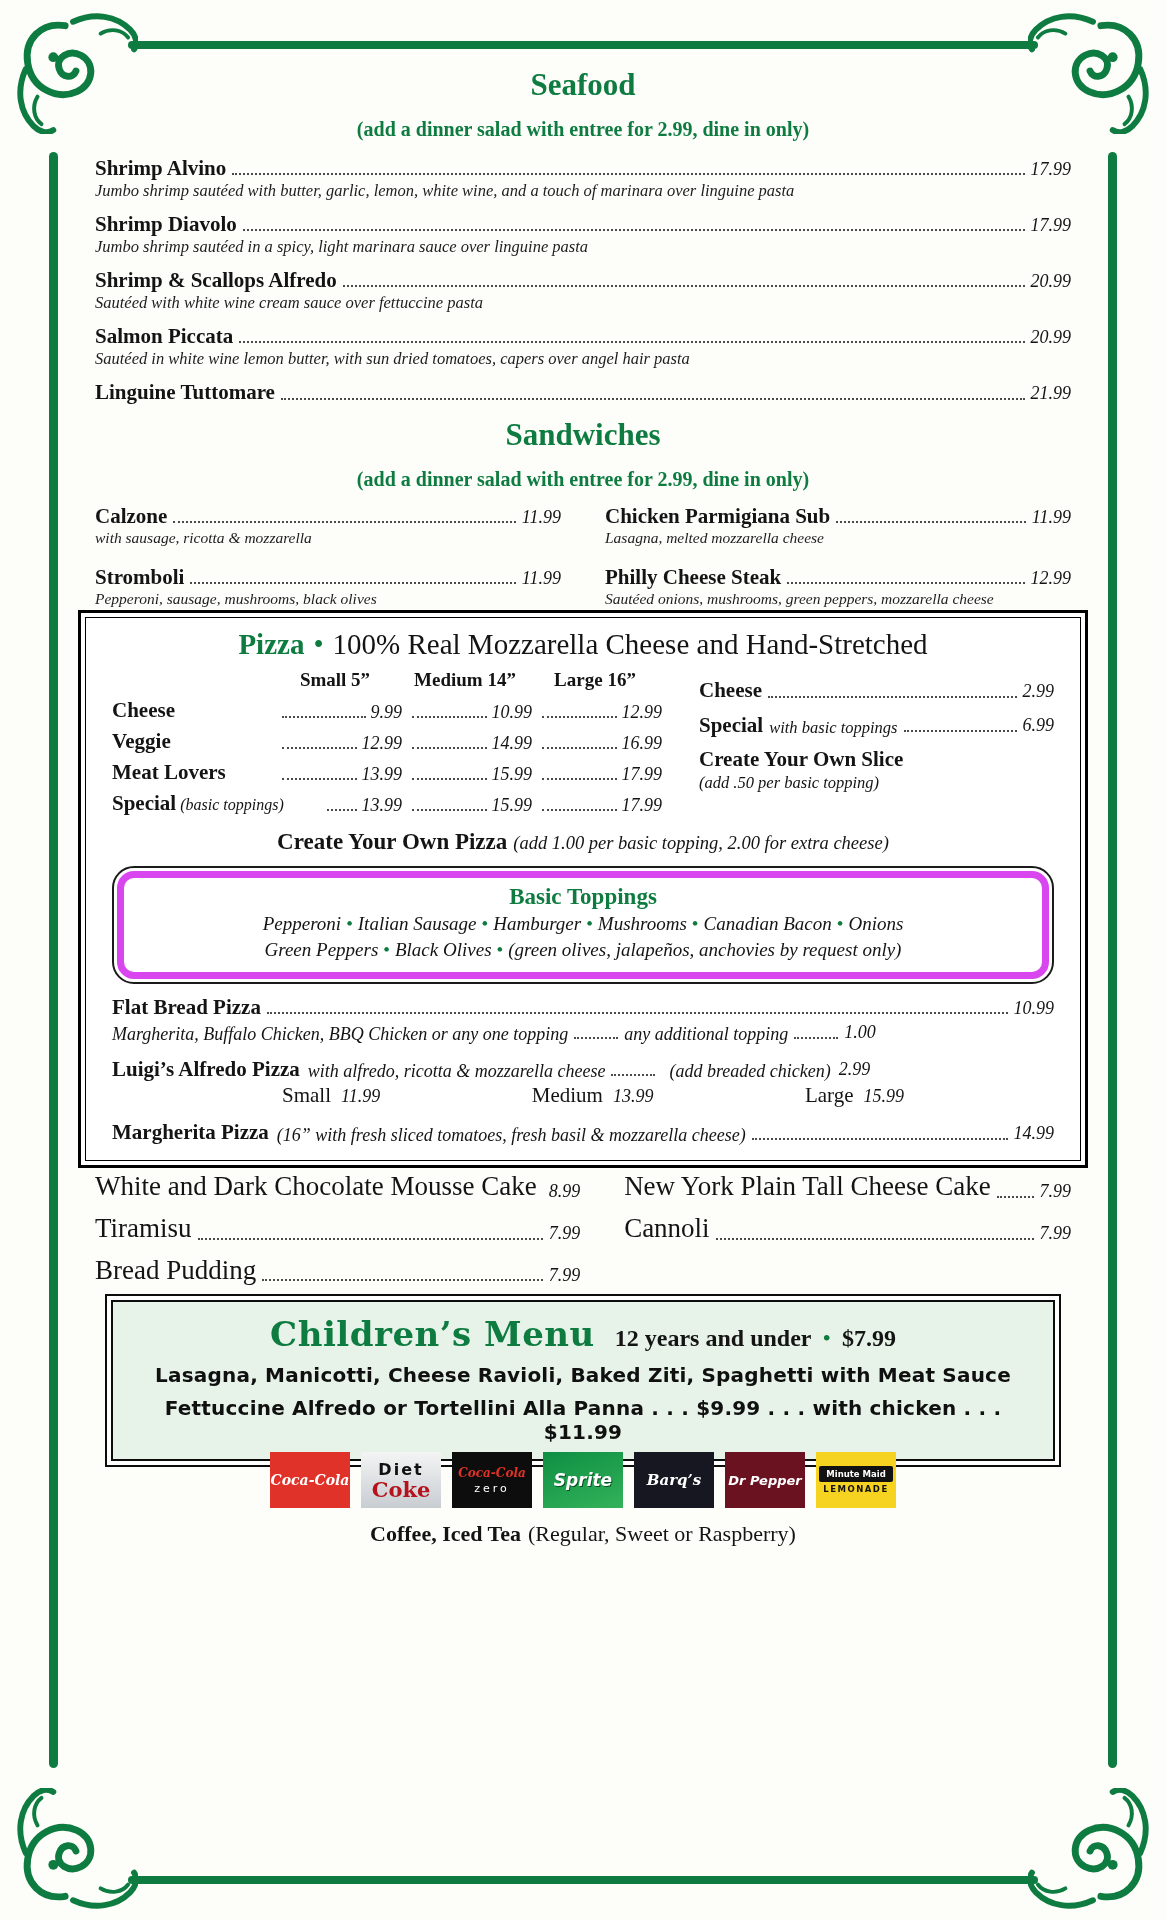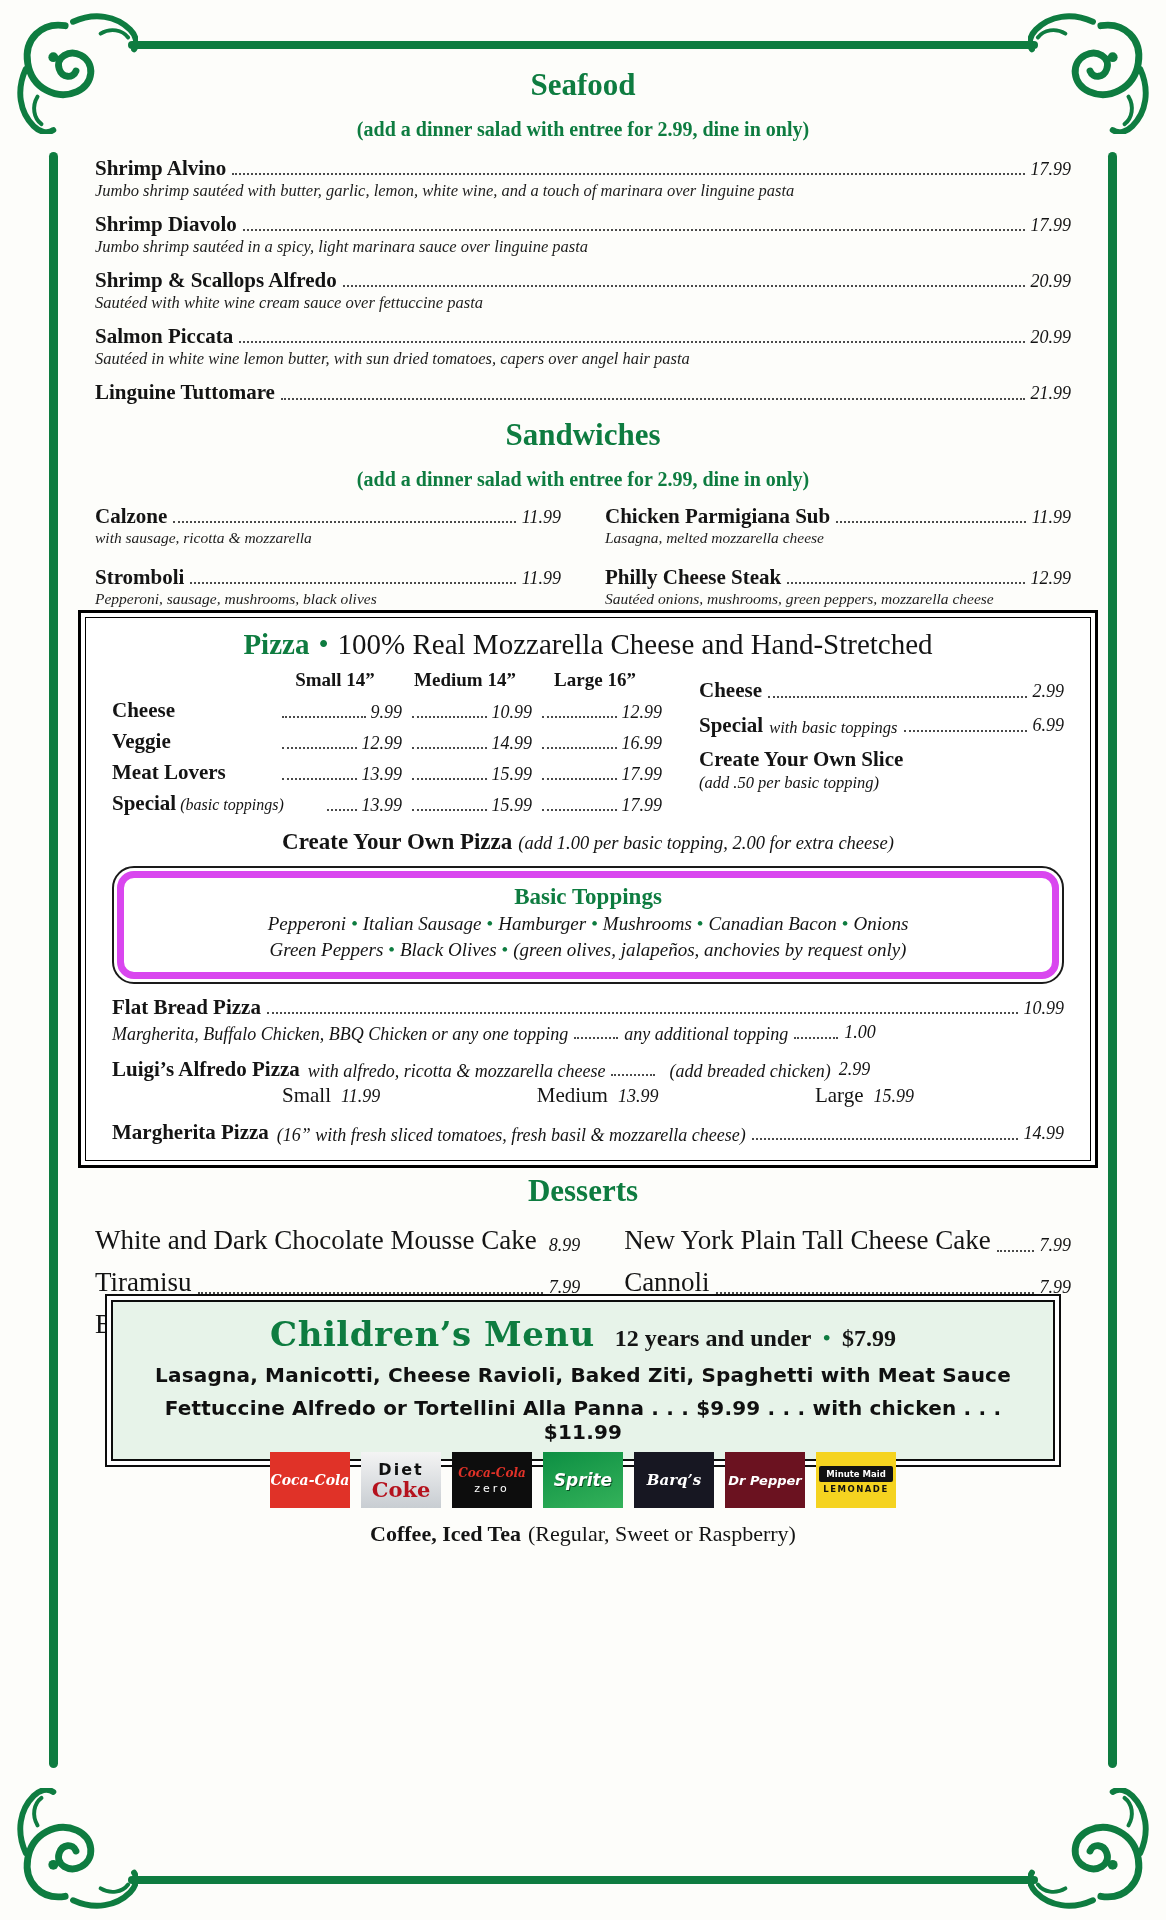--- a/index.html
+++ b/index.html
@@ -36,21 +36,21 @@
   .menu-item{margin-bottom:10px;}
   .two-col{display:grid;grid-template-columns:1fr 1fr;column-gap:44px;margin-top:12px;}
 
   .seafood{top:52px;}
   .seafood .items{margin-top:14px;}
   .sandwiches{top:402px;}
   .sandwiches .menu-item{margin-bottom:16px;}
   .sandwiches .desc{font-size:15.5px;}
 
   
-  .pizza-box{position:absolute;left:78px;right:68px;top:610px;border:3px solid #000;padding:4px;background:#fff;}
+  .pizza-box{position:absolute;left:78px;right:78px;top:610px;border:3px solid #000;padding:4px;background:#fff;}
   .pizza-inner{border:1px solid #000;padding:10px 26px 14px;}
   .pz-title{text-align:center;font-size:29px;line-height:1.15;}
   .pz-title .green{color:var(--g);font-weight:700;}
   .pz-title .tbullet{color:var(--g);padding:0 9px;}
   .pz-main{display:flex;margin-top:8px;}
   .pz-grid{flex:0 0 555px;}
   .pz-hdr{position:relative;height:25px;font-weight:700;font-size:19px;}
   .pz-h{position:absolute;top:0;width:122px;text-align:center;white-space:nowrap;}
   .ph1{left:162px;}.ph2{left:292px;}.ph3{left:422px;}
   .pz-row{position:relative;height:31px;}
@@ -268,21 +268,21 @@
   </section>
 
   <section class="pizza-box">
     <div class="pizza-inner">
       <div class="pz-title">
         <span class="green">Pizza</span><span class="tbullet">•</span><span>100% Real Mozzarella Cheese and Hand-Stretched</span>
       </div>
       <div class="pz-main">
         <div class="pz-grid">
           <div class="pz-hdr">
-            <span class="pz-h ph1">Small 14”</span>
+            <span class="pz-h ph1">Small 5”</span>
             <span class="pz-h ph2">Medium 14”</span>
             <span class="pz-h ph3">Large 16”</span>
           </div>
           <div class="pz-row">
             <span class="pz-name"><b>Cheese</b></span>
             <span class="pz-cell pc1">
                 <span class="leader"></span>
                 <span class="pr">9.99</span>
               </span>
             <span class="pz-cell pc2">
@@ -404,21 +404,20 @@
       <div class="line mg">
         <span class="nm">Margherita Pizza</span>
           <span class="note-it">(16” with fresh sliced tomatoes, fresh basil &amp; mozzarella cheese)</span>
           <span class="leader"></span>
           <span class="pr">14.99</span>
       </div>
     </div>
   </section>
 
   <section class="sec desserts">
-    <h2 class="sec-title">Desserts</h2>
     <div class="two-col">
       <div class="col">
         <div class="ds-line">
             <span class="ds-name">White and Dark Chocolate Mousse Cake</span>
             <span class="leader"></span>
             <span class="pr">8.99</span>
           </div>
         <div class="ds-line">
             <span class="ds-name">Tiramisu</span>
             <span class="leader"></span>

